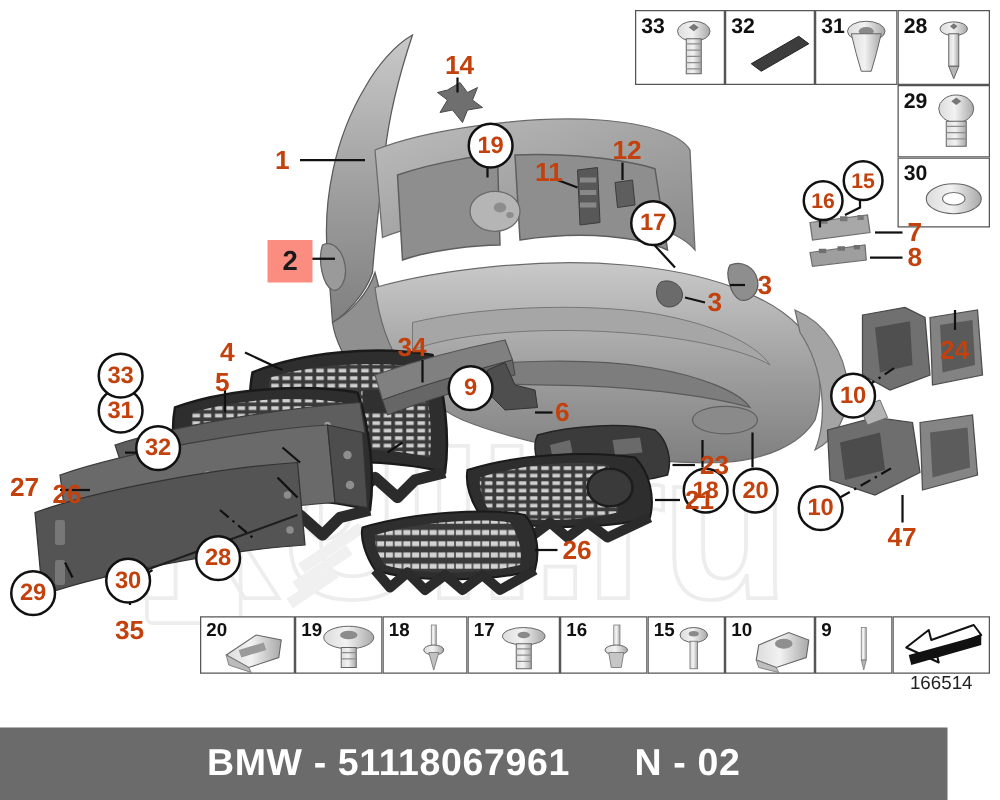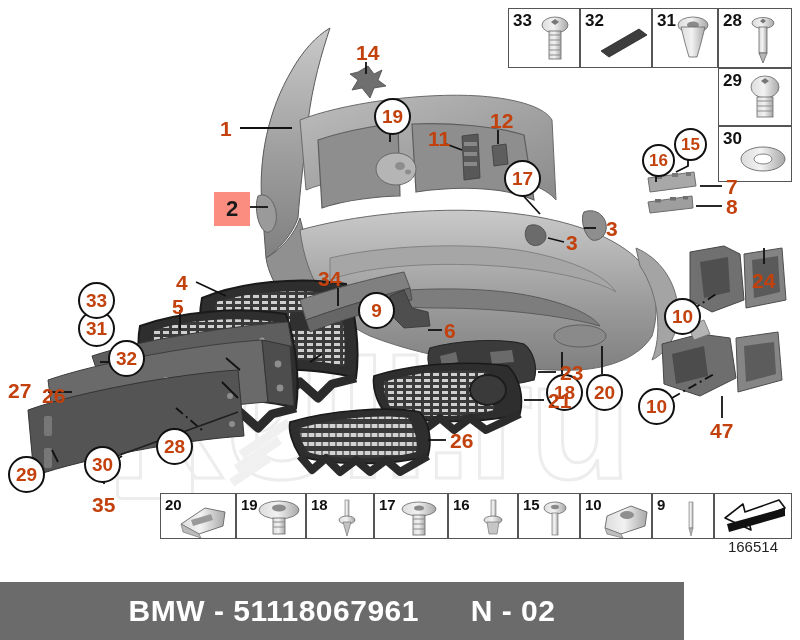--- a/index.html
+++ b/index.html
@@ -45,21 +45,21 @@
   .hl{background:#fb8d80;color:#1a1a1a;padding:6px 12px;font-size:22px;}
 
   
   .hwcell{position:absolute;border:1px solid #555;background:#fff;
           box-sizing:border-box;}
   .hwnum{position:absolute;left:4px;top:2px;font-size:17px;font-weight:bold;
          color:#111;font-family:"Liberation Sans",sans-serif;}
   .hwnum.sm{font-size:15px;}
 
   
-  #footer{position:absolute;left:0;bottom:0;width:684px;height:58px;
+  #footer{position:absolute;left:0;bottom:0;width:758px;height:58px;
           background:#6b6b6b;display:flex;align-items:center;
           justify-content:center;}
   #footer .ftxt{color:#fff;font-size:30px;font-weight:bold;letter-spacing:.5px;
         font-family:"Liberation Sans",sans-serif;}
   #footer .fgap{display:inline-block;width:34px;}
 
   #diagid{position:absolute;right:22px;top:538px;font-size:15px;color:#222;
           font-family:"Liberation Sans",sans-serif;}
 </style>
 </head>

